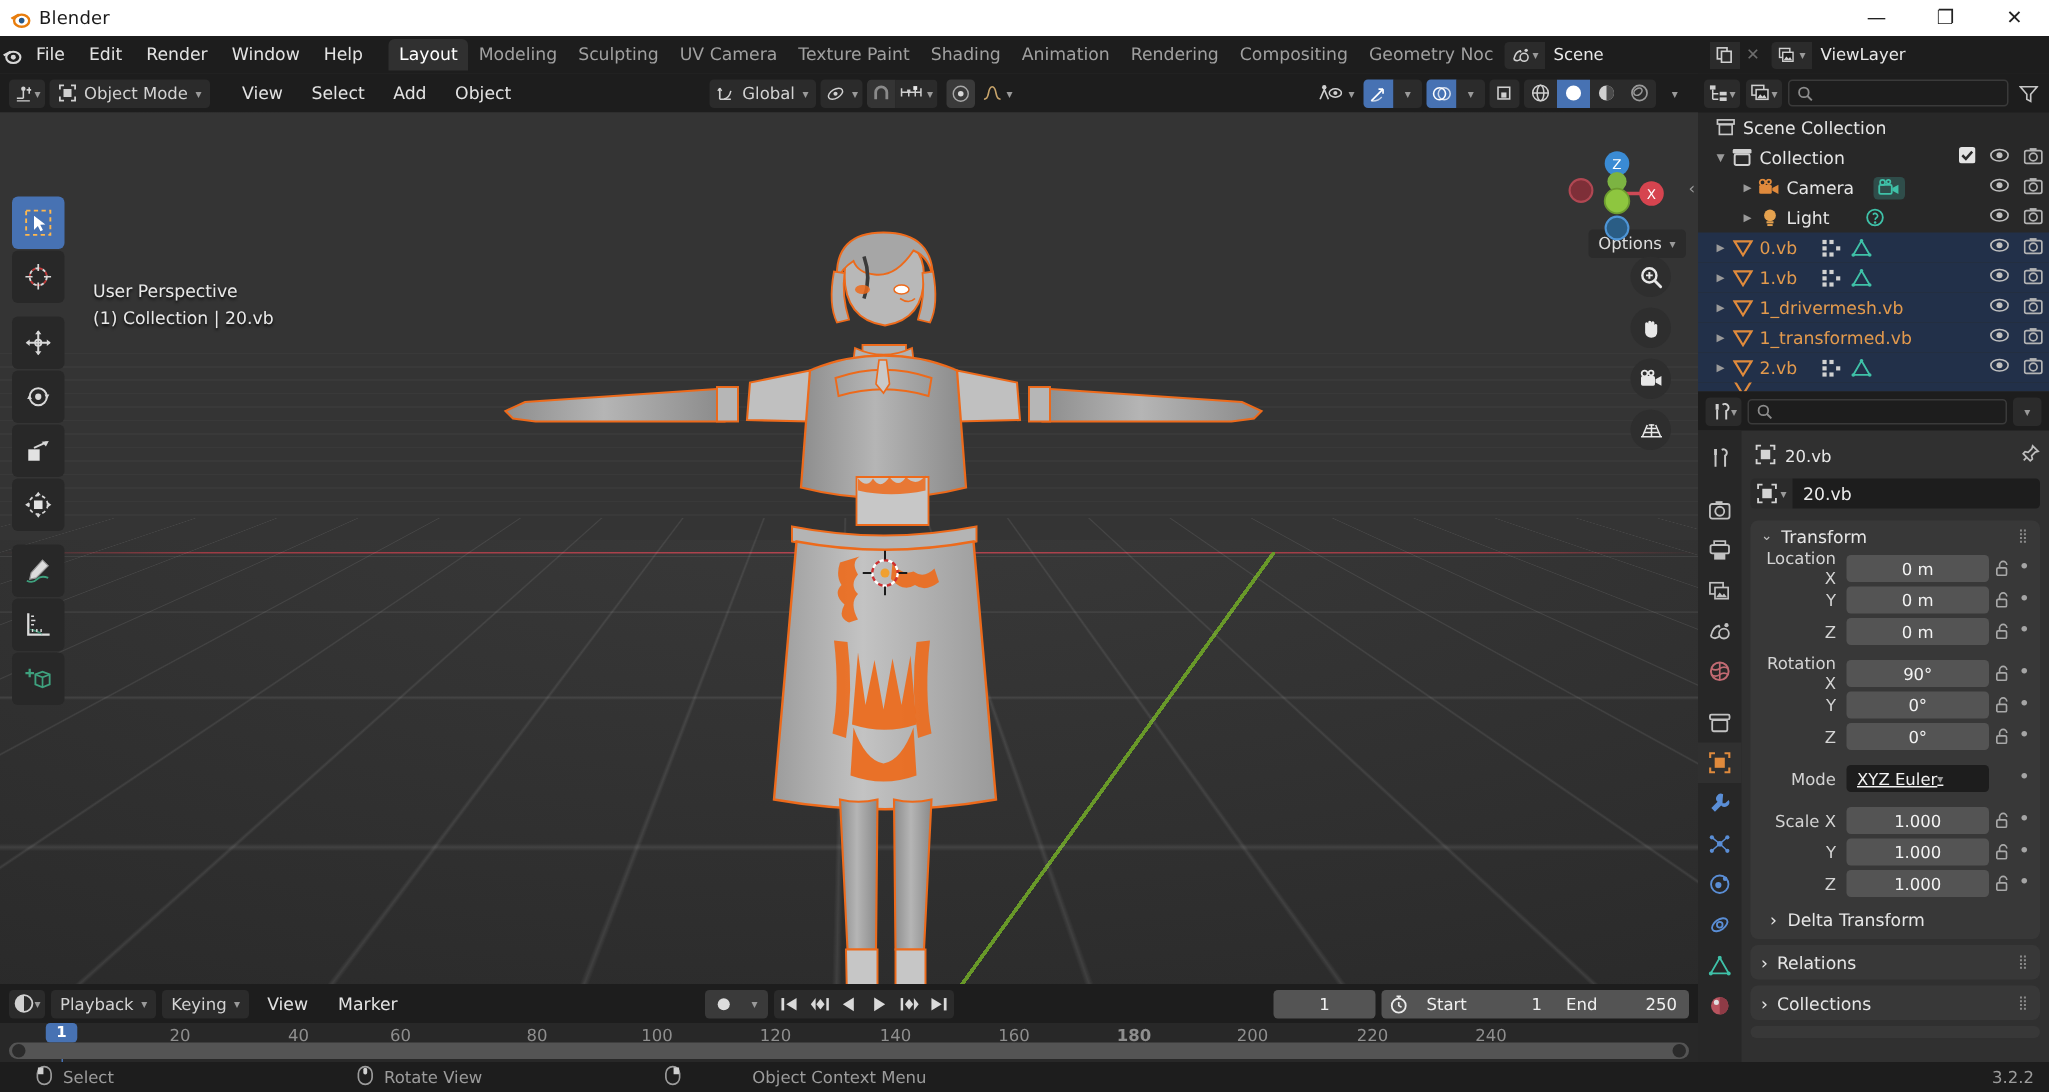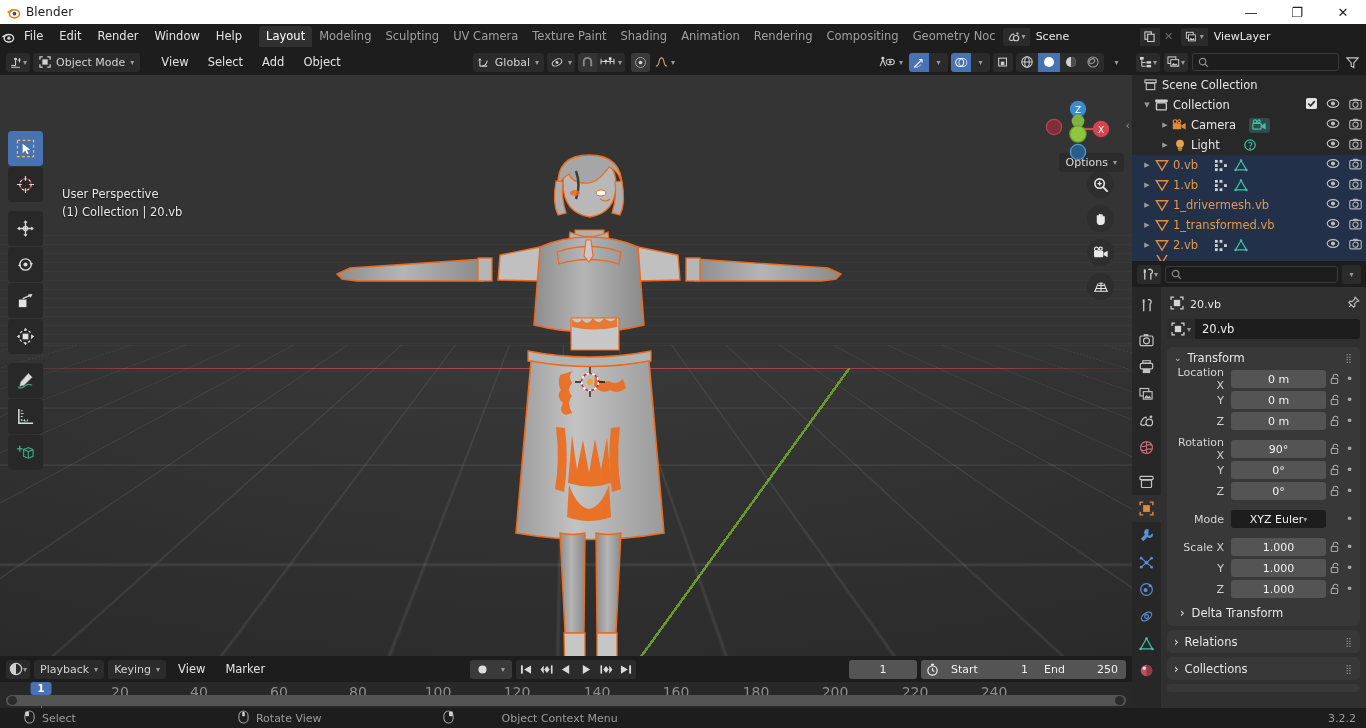--- a/index.html
+++ b/index.html
@@ -152,21 +152,21 @@
   .timeline {
     position:absolute; left:0; top:656px; width:1132px; height:52px;
     background:#282828;
   }
   .tl-header {
     height:26px; background:#1d1d1d; display:flex; align-items:center; padding-left:6px; gap:4px;
   }
   .tl-body { position:relative; height:26px; background:#282828; }
   .tl-ruler { position:absolute; inset:0; }
   .tl-tick {
-    position:absolute; top:2px; font-size:14px; color:#8e8e8e;
+    position:absolute; top:2px; font-size:11px; color:#8e8e8e;
     transform:translateX(-50%);
   }
   .playhead {
     position:absolute; top:0px; transform:translateX(-50%);
     background:#4772b3; color:#fff; border-radius:3px; padding:1px 7px; font-size:10px;
     font-weight:bold;
   }
   .playhead-line { position:absolute; top:16px; width:1px; height:14px; background:#4772b3; }
   .tl-scroll {
     position:absolute; left:6px; right:6px; bottom:2px; height:11px;
@@ -789,27 +789,27 @@
             <span>250</span>
           </div>
         </div>
       </div>
     </div>
 
     <div class="tl-body">
       <div class="tl-ruler">
         <div class="tl-tick" style="left:120px;">20</div>
         <div class="tl-tick" style="left:199px;">40</div>
-        <div class="tl-tick" style="left:279px;">60</div>
+        <div class="tl-tick" style="left:267px;">60</div>
         <div class="tl-tick" style="left:358px;">80</div>
         <div class="tl-tick" style="left:438px;">100</div>
         <div class="tl-tick" style="left:517px;">120</div>
         <div class="tl-tick" style="left:597px;">140</div>
         <div class="tl-tick" style="left:676px;">160</div>
-        <div class="tl-tick" style="left:756px;">180</div>
+        <div class="tl-tick" style="left:756px;font-weight:bold;">180</div>
         <div class="tl-tick" style="left:835px;">200</div>
         <div class="tl-tick" style="left:915px;">220</div>
         <div class="tl-tick" style="left:994px;">240</div>
       </div>
       <div class="playhead" style="left:41px;">1</div>
       <div class="playhead-line" style="left:41px;"></div>
       <div class="tl-scroll">
         <div class="grip" style="left:2px;"></div>
         <div class="grip" style="right:2px;"></div>
       </div>
@@ -1381,21 +1381,21 @@
                   <path d="M4.4 6 L4.4 4 a2.6 2.6 0 0 1 5.2 0" fill="none" stroke="#a8a8a8" stroke-width="1.2"></path>
                 </svg>
             </div>
             <div class="dot">•</div>
           </div>
 
           <div class="gap"></div>
 
           <div class="prow">
             <div class="plabel">Mode</div>
-            <div class="pval dark" style="justify-content:center;">
+            <div class="pval dark" style="justify-content:flex-start;text-decoration:underline;">
               <span>XYZ Euler</span>
               <span class="chev">▾</span>
             </div>
             <div class="lock"></div>
             <div class="dot">•</div>
           </div>
 
           <div class="gap"></div>
 
           <div class="prow">

